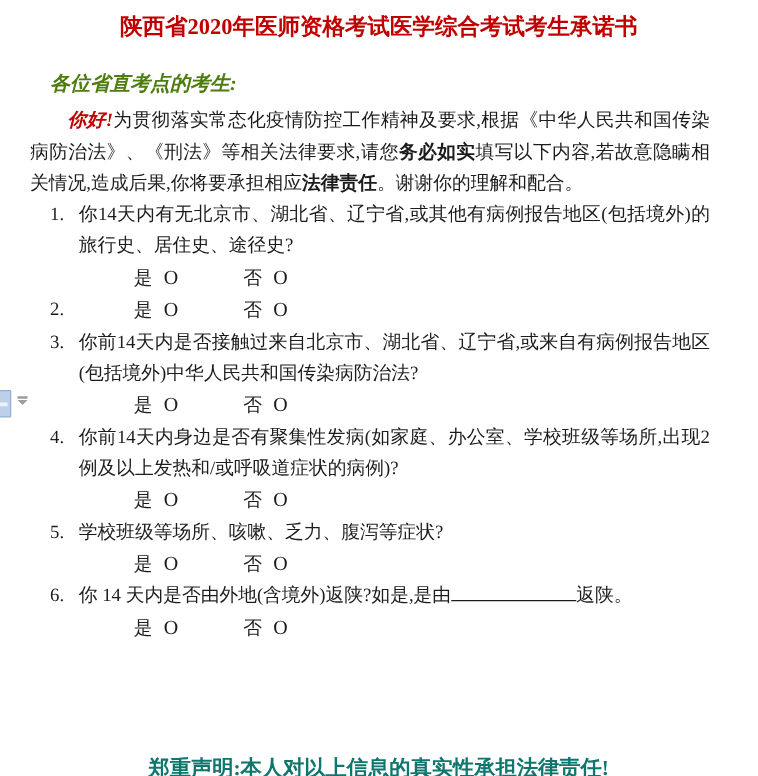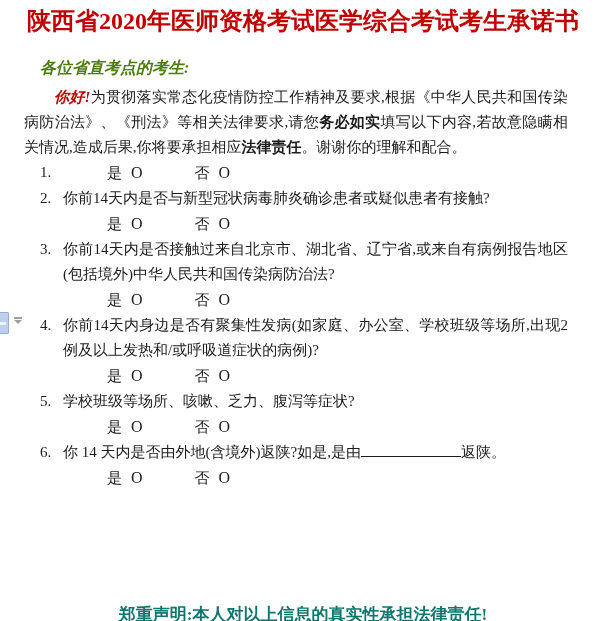--- a/index.html
+++ b/index.html
@@ -9,21 +9,21 @@
     width:606px; height:621px;
     background:#ffffff;
     overflow:hidden;
     font-family:"Liberation Serif","DejaVu Serif",serif;
     color:#1c1c1c;
     font-size:15px;
   }
   .doc-title {
     margin-top:9px;
     text-align:center;
-    font-size:24px;
+    font-size:18px;
     line-height:24px;
     font-weight:bold;
     color:#c00000;
   }
   .salutation {
     margin:24px 40px 0 40px;
     font-size:16px;
     line-height:22px;
     font-weight:bold;
     font-style:italic;
@@ -115,31 +115,31 @@
 
   <div class="salutation">各位省直考点的考生:</div>
 
   <p class="intro"><span class="greeting">你好!</span><span>为贯彻落实常态化疫情防控工作精神及要求,根据《中华人民共和国传染病防治法》、《刑法》等相关法律要求,请您</span><span class="em-bold">务必如实</span><span>填写以下内容,若故意隐瞒相关情况,造成后果,你将要承担相应</span><span class="em-bold">法律责任</span><span>。谢谢你的理解和配合。</span></p>
 
   <div class="questions">
 
     <div class="question">
       <span class="q-num">1.</span>
       <div class="q-body">
+        <div class="q-text">你14天内有无北京市、湖北省、辽宁省,或其他有病例报告地区(包括境外)的旅行史、居住史、途径史?</div>
         <div class="answers">
           <span class="opt"><span>是</span><span class="circ">O</span></span>
           <span class="opt"><span>否</span><span class="circ">O</span></span>
         </div>
       </div>
     </div>
 
     <div class="question">
       <span class="q-num">2.</span>
       <div class="q-body">
-        <div class="q-text">你前14天内是否与新型冠状病毒肺炎确诊患者或疑似患者有接触?</div>
         <div class="answers">
           <span class="opt"><span>是</span><span class="circ">O</span></span>
           <span class="opt"><span>否</span><span class="circ">O</span></span>
         </div>
       </div>
     </div>
 
     <div class="question">
       <span class="q-num">3.</span>
       <div class="q-body">

